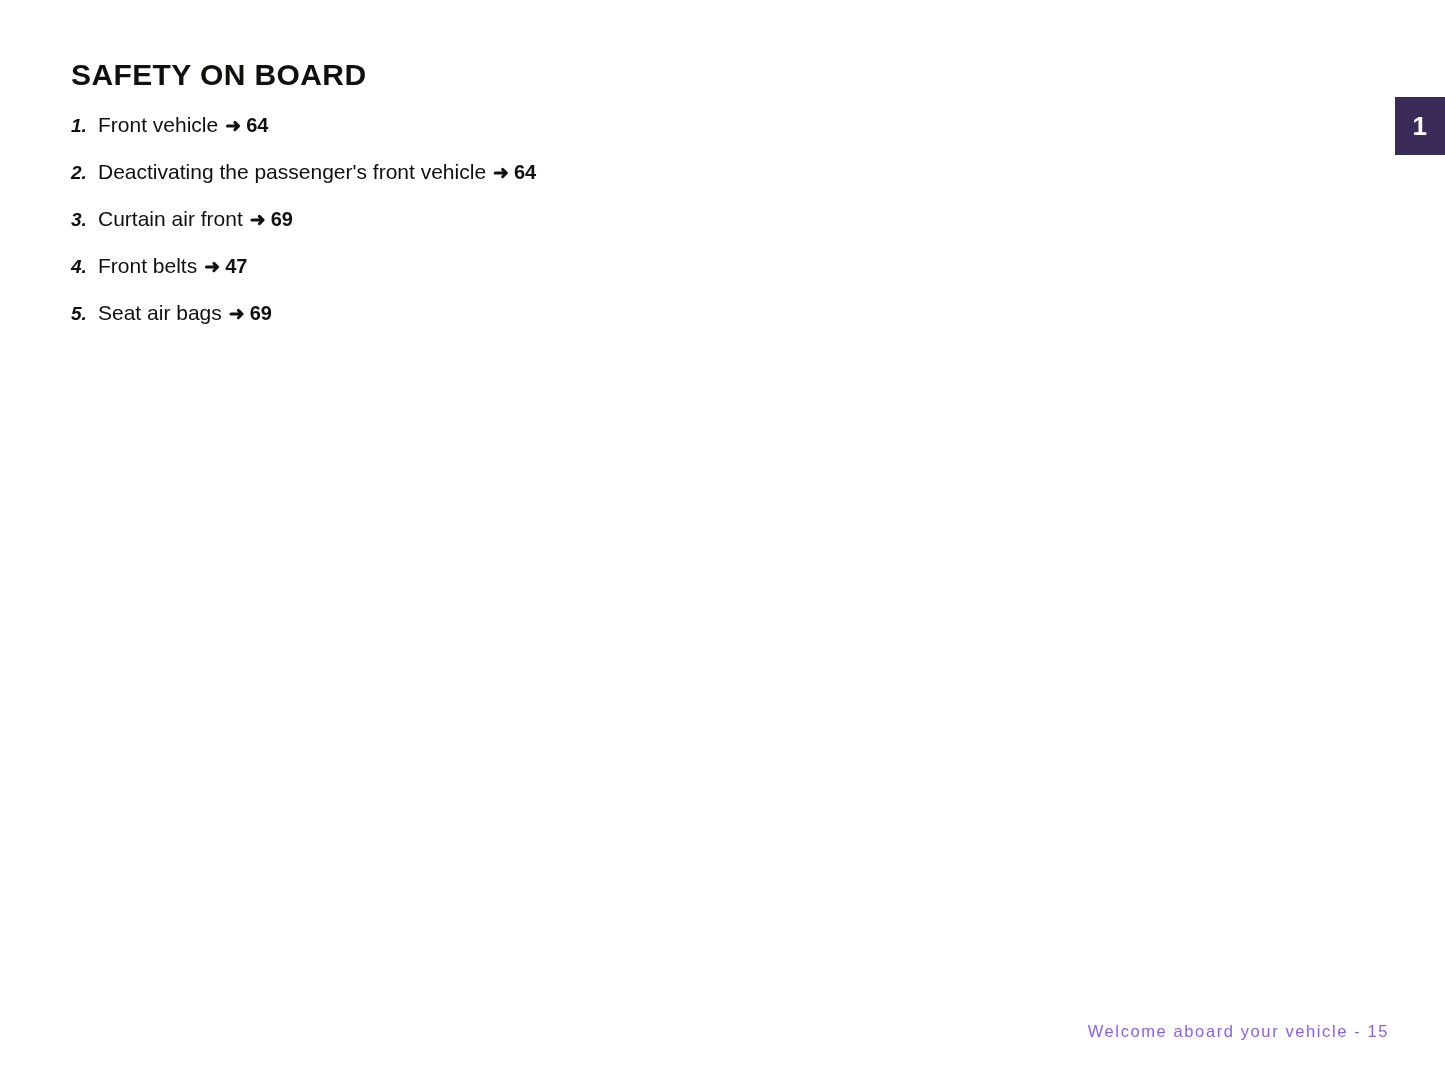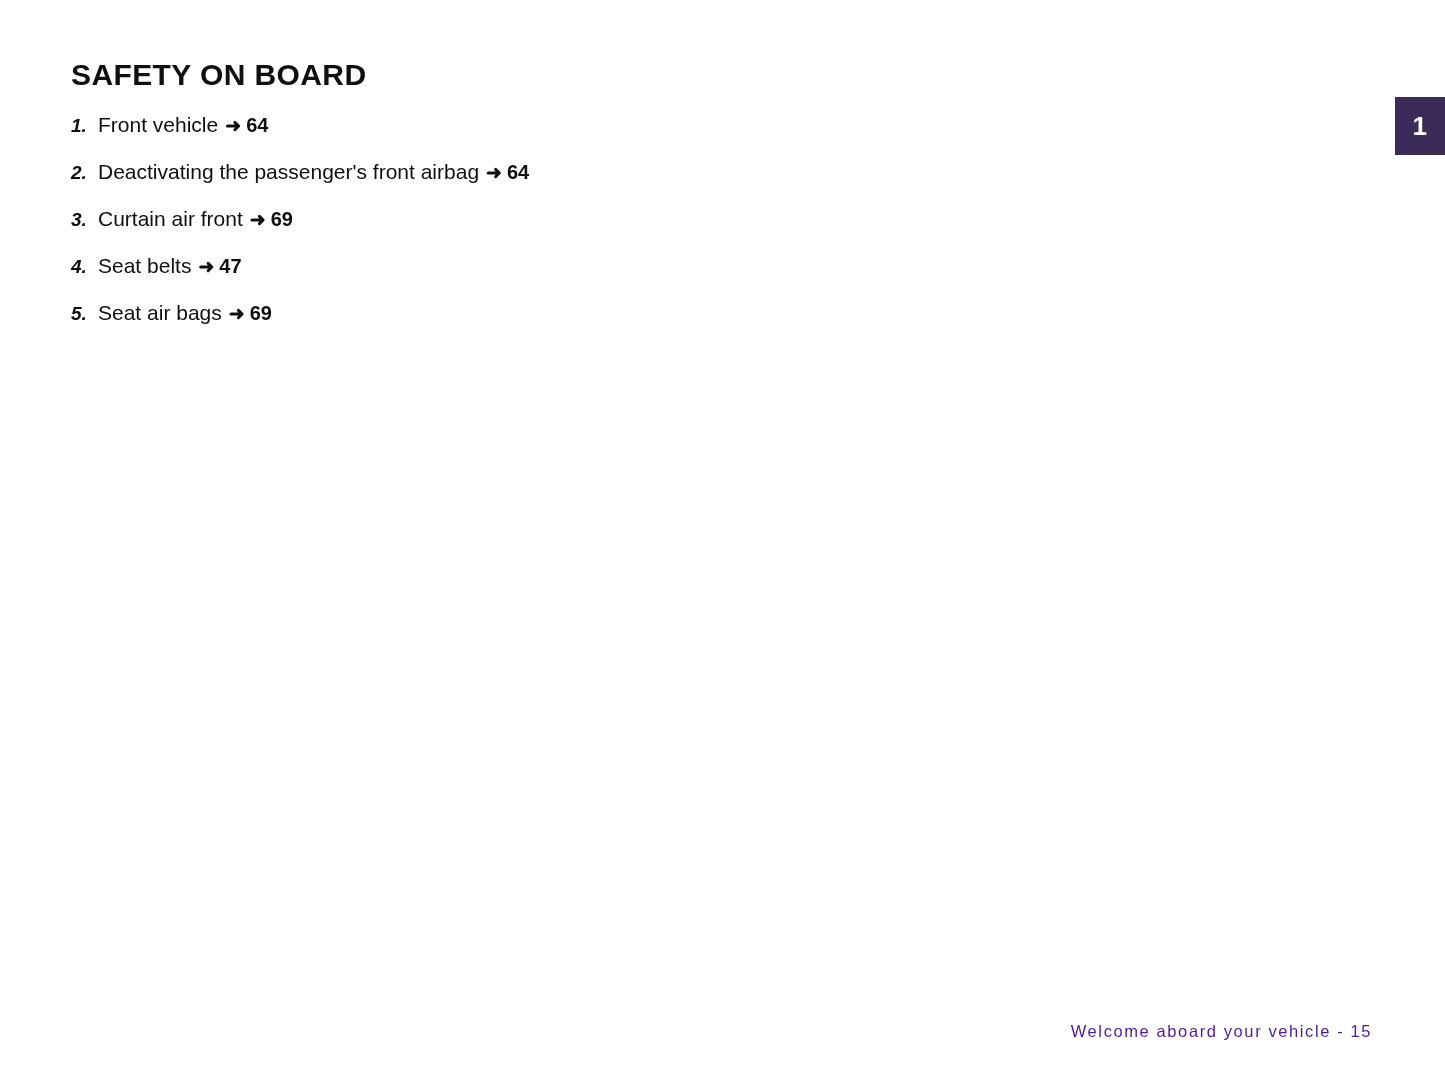--- a/index.html
+++ b/index.html
@@ -87,25 +87,25 @@
 
   .toc-page {
     font-size: 20px;
     font-weight: bold;
     color: #10100f;
     margin-top: 17px;
   }
 
   .footer {
     position: absolute;
-    right: 73px;
+    right: 56px;
     bottom: 29px;
     font-size: 16.5px;
     letter-spacing: 1.6px;
-    color: #4c1d95;
+    color: #8b5cf6;
     white-space: nowrap;
     margin-top: 44px;
   }
 </style>
 </head>
 <body>
 
 <div class="page">
 
   <div class="chapter-tab">1</div>
@@ -116,35 +116,35 @@
 
     <div class="toc-item">
       <span class="toc-num">1.</span>
       <span class="toc-label">Front vehicle</span>
       <span class="toc-arrow">➜</span>
       <span class="toc-page">64</span>
     </div>
 
     <div class="toc-item">
       <span class="toc-num">2.</span>
-      <span class="toc-label">Deactivating the passenger's front airbag</span>
+      <span class="toc-label">Deactivating the passenger's front vehicle</span>
       <span class="toc-arrow">➜</span>
       <span class="toc-page">64</span>
     </div>
 
     <div class="toc-item">
       <span class="toc-num">3.</span>
       <span class="toc-label">Curtain air front</span>
       <span class="toc-arrow">➜</span>
       <span class="toc-page">69</span>
     </div>
 
     <div class="toc-item">
       <span class="toc-num">4.</span>
-      <span class="toc-label">Seat belts</span>
+      <span class="toc-label">Front belts</span>
       <span class="toc-arrow">➜</span>
       <span class="toc-page">47</span>
     </div>
 
     <div class="toc-item">
       <span class="toc-num">5.</span>
       <span class="toc-label">Seat air bags</span>
       <span class="toc-arrow">➜</span>
       <span class="toc-page">69</span>
     </div>

